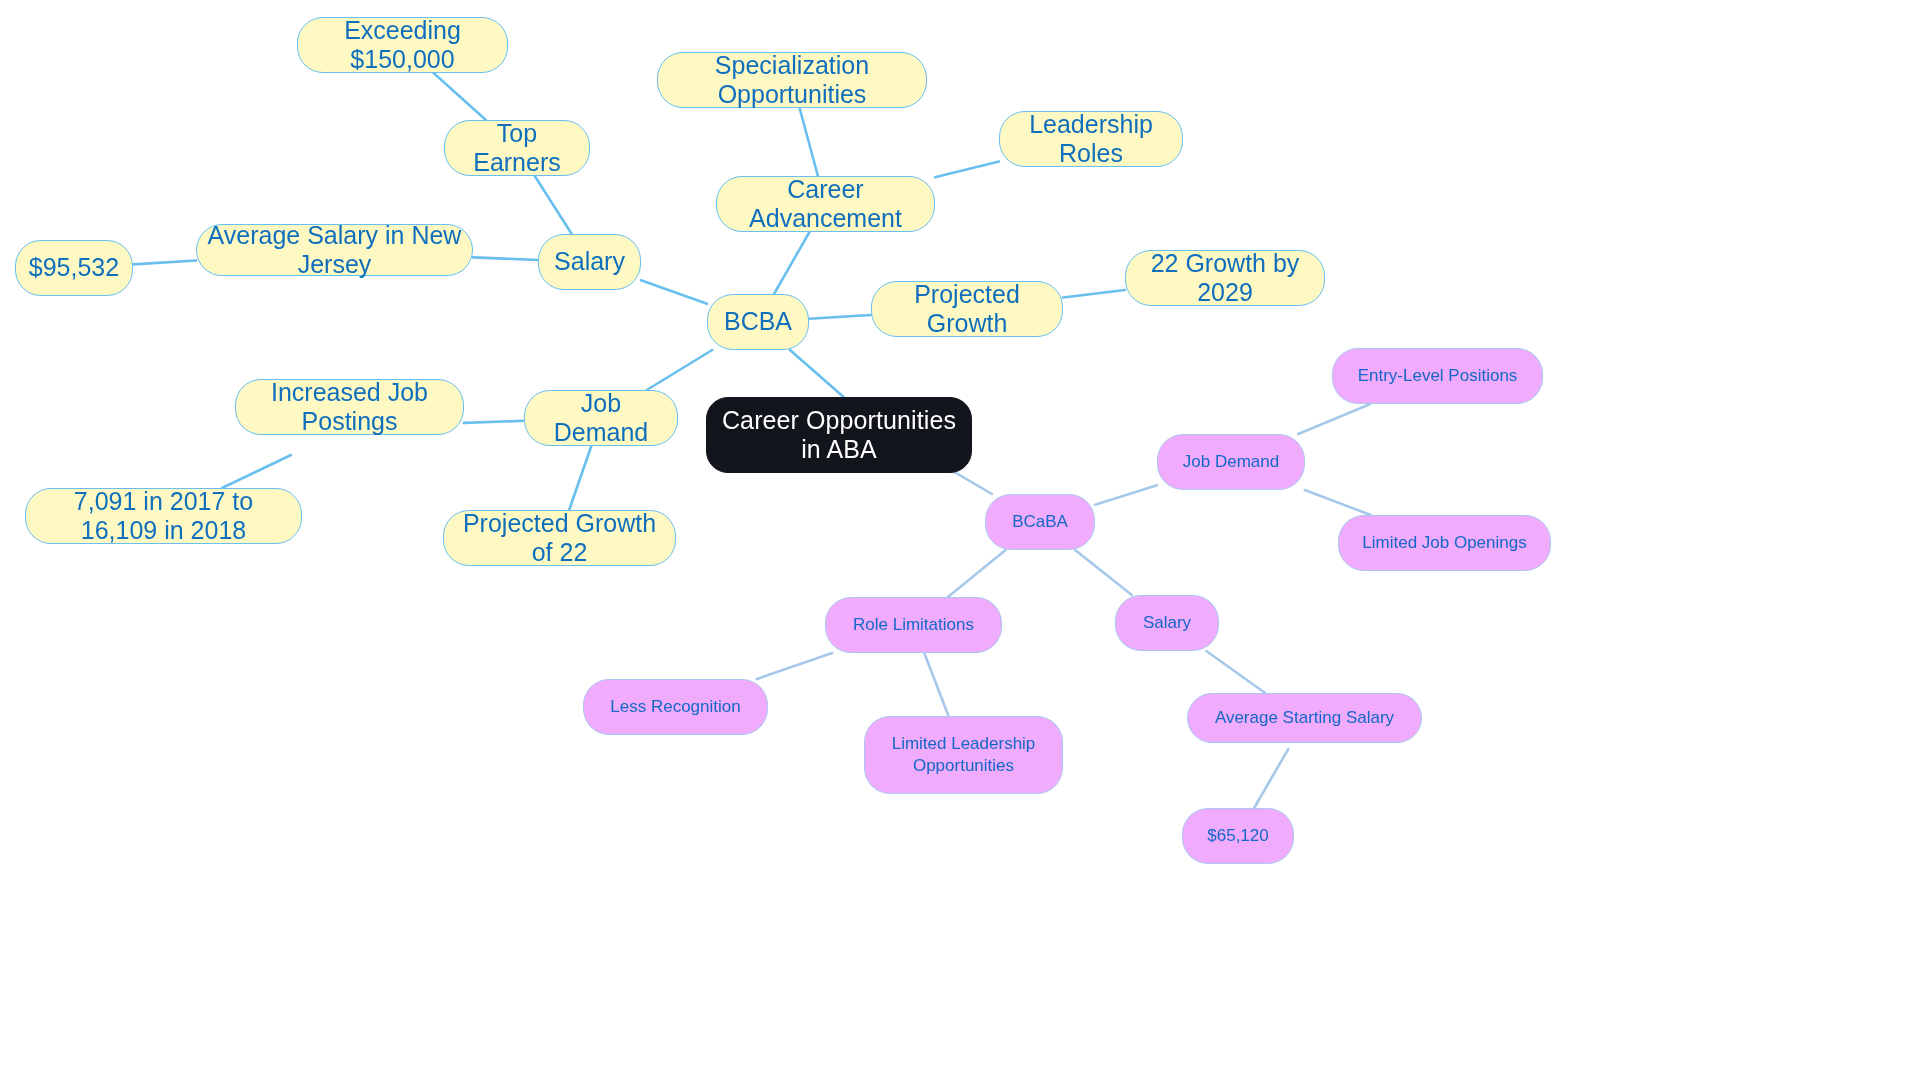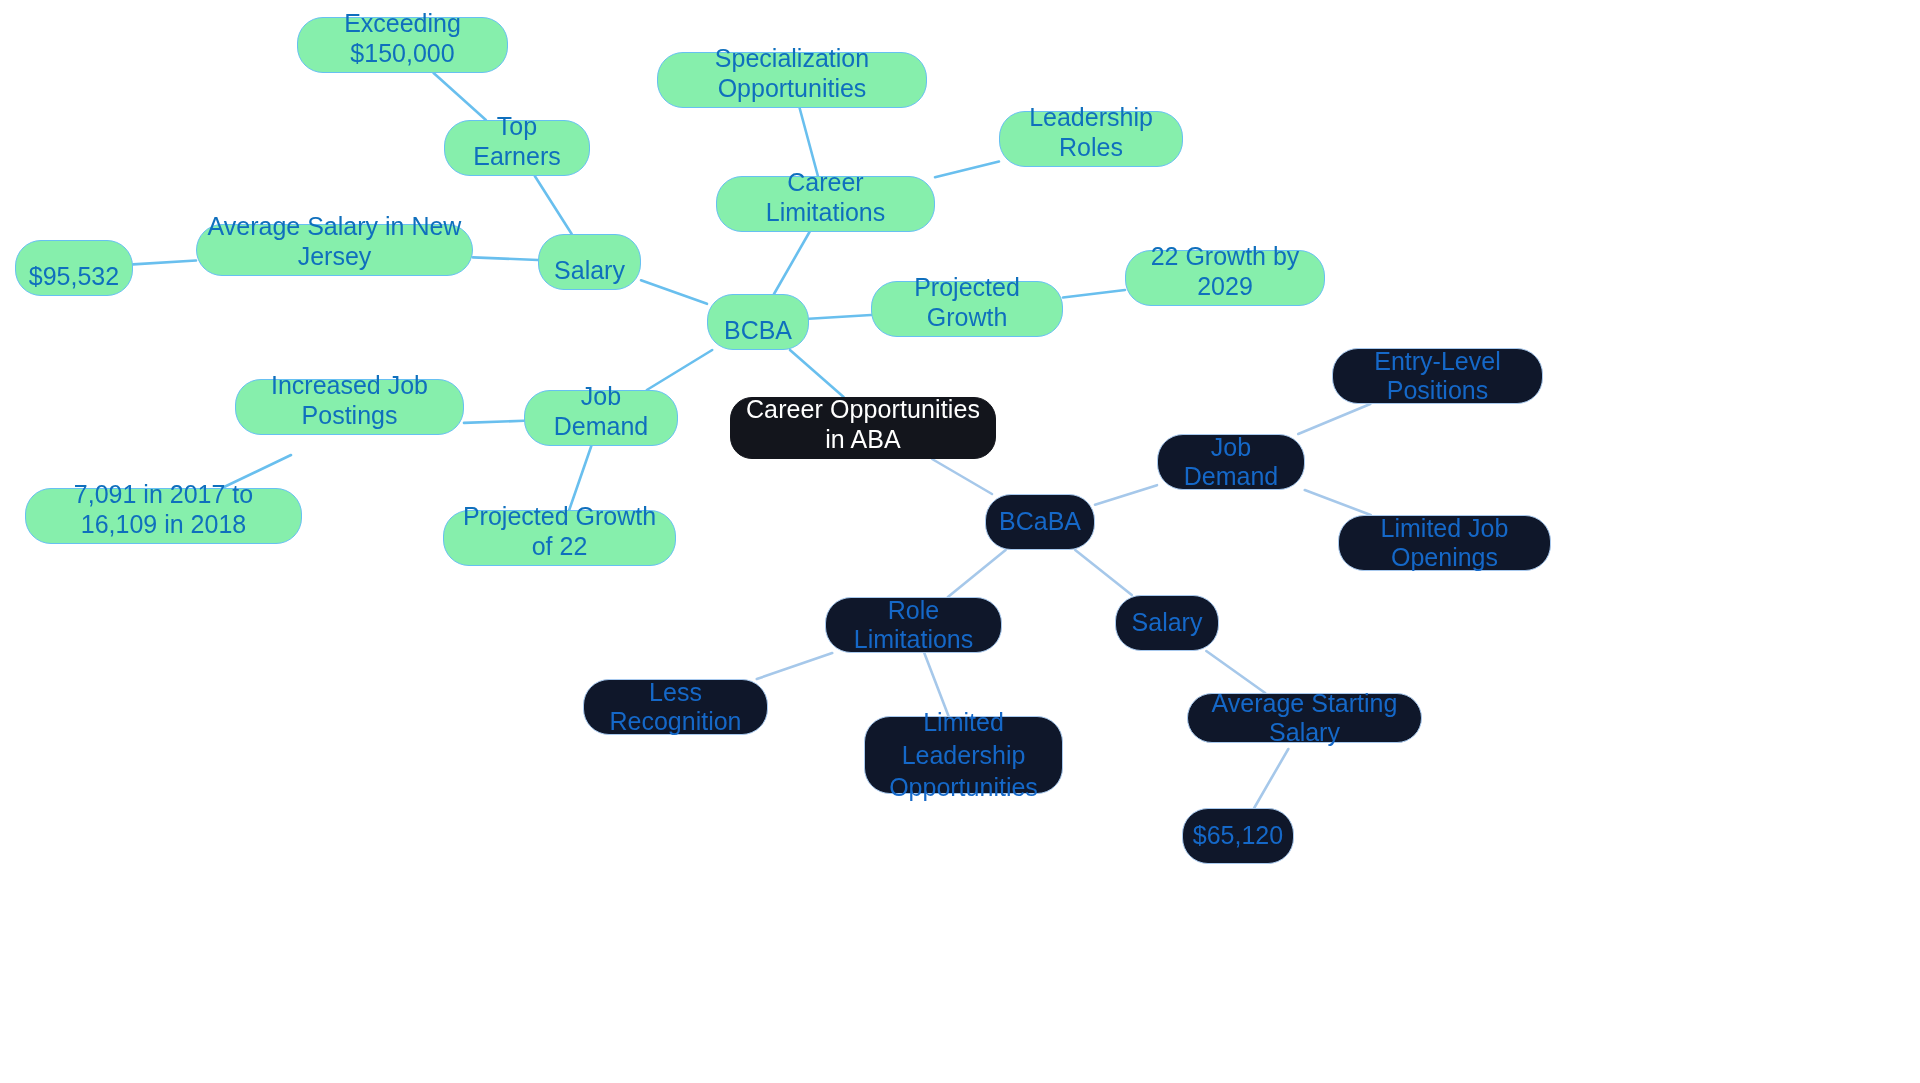--- a/index.html
+++ b/index.html
@@ -41,34 +41,33 @@
   .node.root {
     background: #13151c;
     color: #ffffff;
     border: 1px solid #13151c;
     border-radius: 22px;
     font-size: 25px;
     letter-spacing: 0.1px;
   }
   
   .node.bcba {
-    background: #86efac;
+    background: #fef9c3;
     color: #0f6fbd;
     border: 1.6px solid #67c0f2;
     border-radius: 26px;
     font-size: 25px;
-    align-items: flex-end;
   }
   
   .node.bcaba {
-    background: #0f172a;
+    background: #f0abfc;
     color: #1568c8;
     border: 1.6px solid #a8c9ee;
     border-radius: 26px;
-    font-size: 25px;
+    font-size: 17px;
   }
   .node.two-line {
     line-height: 1.3;
   }
 </style>
 </head>
 <body>
 
 <div id="canvas">
   <svg id="edge-layer" viewBox="0 0 1920 1083" width="1920" height="1083" xmlns="http://www.w3.org/2000/svg">
@@ -92,28 +91,28 @@
       <line x1="1298.2" y1="434.0" x2="1370.3" y2="404.0" stroke="#a6c8ea" stroke-width="2.6" stroke-linecap="round"></line>
       <line x1="1304.8" y1="490.0" x2="1370.7" y2="515.0" stroke="#a6c8ea" stroke-width="2.6" stroke-linecap="round"></line>
       <line x1="1075.2" y1="550.0" x2="1131.8" y2="595.0" stroke="#a6c8ea" stroke-width="2.6" stroke-linecap="round"></line>
       <line x1="1206.3" y1="651.0" x2="1265.2" y2="693.0" stroke="#a6c8ea" stroke-width="2.6" stroke-linecap="round"></line>
       <line x1="1288.3" y1="749.0" x2="1254.2" y2="808.0" stroke="#a6c8ea" stroke-width="2.6" stroke-linecap="round"></line>
       <line x1="1005.6" y1="550.0" x2="947.9" y2="597.0" stroke="#a6c8ea" stroke-width="2.6" stroke-linecap="round"></line>
       <line x1="832.2" y1="653.0" x2="756.8" y2="679.0" stroke="#a6c8ea" stroke-width="2.6" stroke-linecap="round"></line>
       <line x1="924.3" y1="653.0" x2="948.5" y2="716.0" stroke="#a6c8ea" stroke-width="2.6" stroke-linecap="round"></line>
     </svg>
   <div id="node-layer">
-      <div class="node root" style="left: 730px; top: 397px; width: 266px; height: 62px; align-items: flex-end;"><span>Career Opportunities in ABA</span></div>
+      <div class="node root" style="left: 706px; top: 397px; width: 266px; height: 76px;"><span>Career Opportunities in ABA</span></div>
       <div class="node bcba" style="left: 707px; top: 294px; width: 102px; height: 56px;"><span>BCBA</span></div>
       <div class="node bcba" style="left: 538px; top: 234px; width: 103px; height: 56px;"><span>Salary</span></div>
       <div class="node bcba" style="left: 444px; top: 120px; width: 146px; height: 56px;"><span>Top Earners</span></div>
       <div class="node bcba" style="left: 297px; top: 17px; width: 211px; height: 56px;"><span>Exceeding $150,000</span></div>
       <div class="node bcba" style="left: 196px; top: 224px; width: 277px; height: 52px;"><span>Average Salary in New Jersey</span></div>
       <div class="node bcba" style="left: 15px; top: 240px; width: 118px; height: 56px;"><span>$95,532</span></div>
-      <div class="node bcba" style="left: 716px; top: 176px; width: 219px; height: 56px;"><span>Career Limitations</span></div>
+      <div class="node bcba" style="left: 716px; top: 176px; width: 219px; height: 56px;"><span>Career Advancement</span></div>
       <div class="node bcba" style="left: 657px; top: 52px; width: 270px; height: 56px;"><span>Specialization Opportunities</span></div>
       <div class="node bcba" style="left: 999px; top: 111px; width: 184px; height: 56px;"><span>Leadership Roles</span></div>
       <div class="node bcba" style="left: 871px; top: 281px; width: 192px; height: 56px;"><span>Projected Growth</span></div>
       <div class="node bcba" style="left: 1125px; top: 250px; width: 200px; height: 56px;"><span>22 Growth by 2029</span></div>
       <div class="node bcba" style="left: 524px; top: 390px; width: 154px; height: 56px;"><span>Job Demand</span></div>
       <div class="node bcba" style="left: 235px; top: 379px; width: 229px; height: 56px;"><span>Increased Job Postings</span></div>
       <div class="node bcba" style="left: 25px; top: 488px; width: 277px; height: 56px;"><span>7,091 in 2017 to 16,109 in 2018</span></div>
       <div class="node bcba" style="left: 443px; top: 510px; width: 233px; height: 56px;"><span>Projected Growth of 22</span></div>
       <div class="node bcaba" style="left: 985px; top: 494px; width: 110px; height: 56px;"><span>BCaBA</span></div>
       <div class="node bcaba" style="left: 1157px; top: 434px; width: 148px; height: 56px;"><span>Job Demand</span></div>

